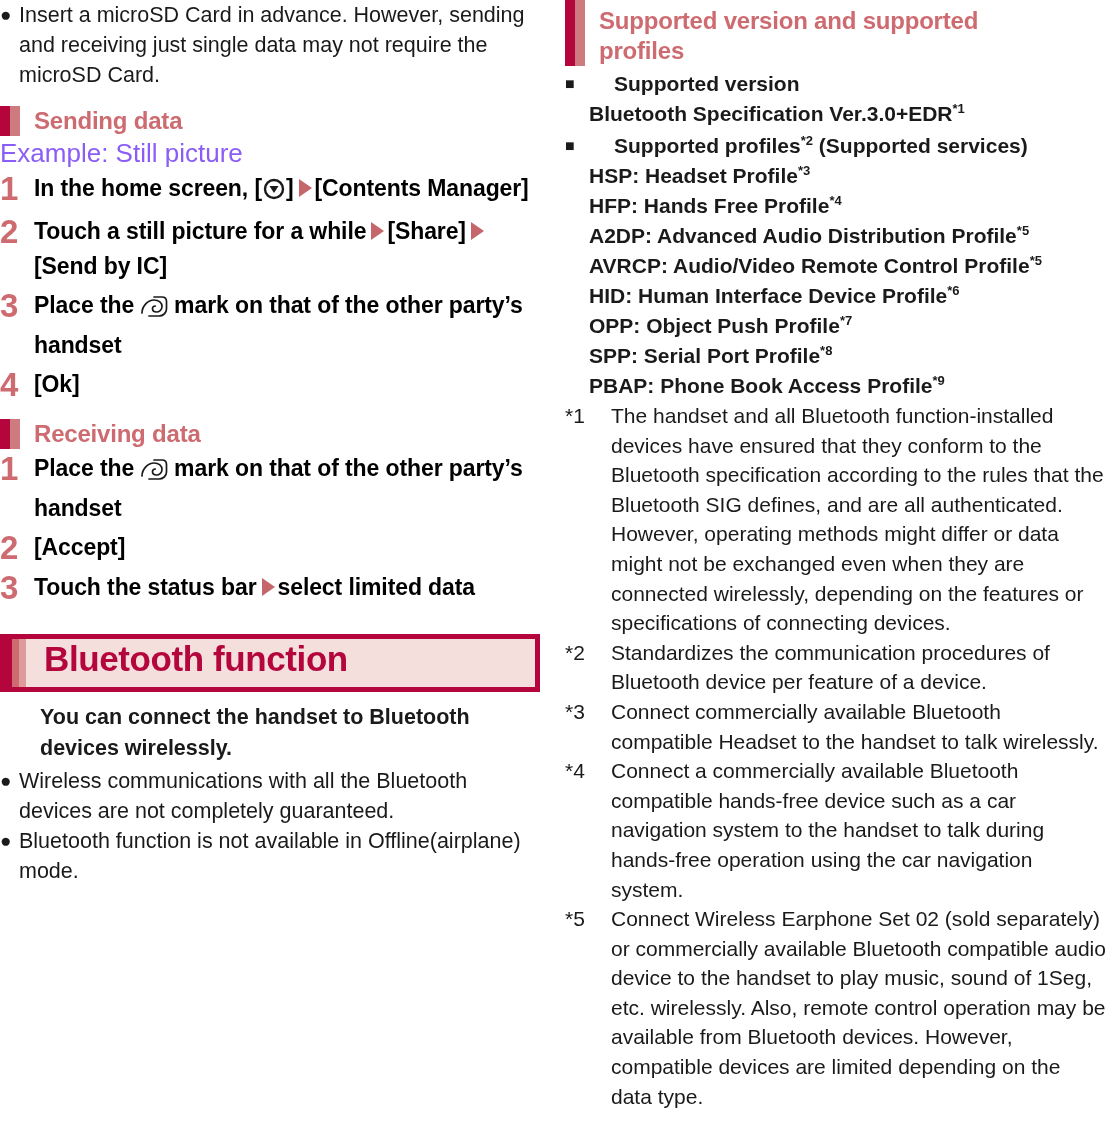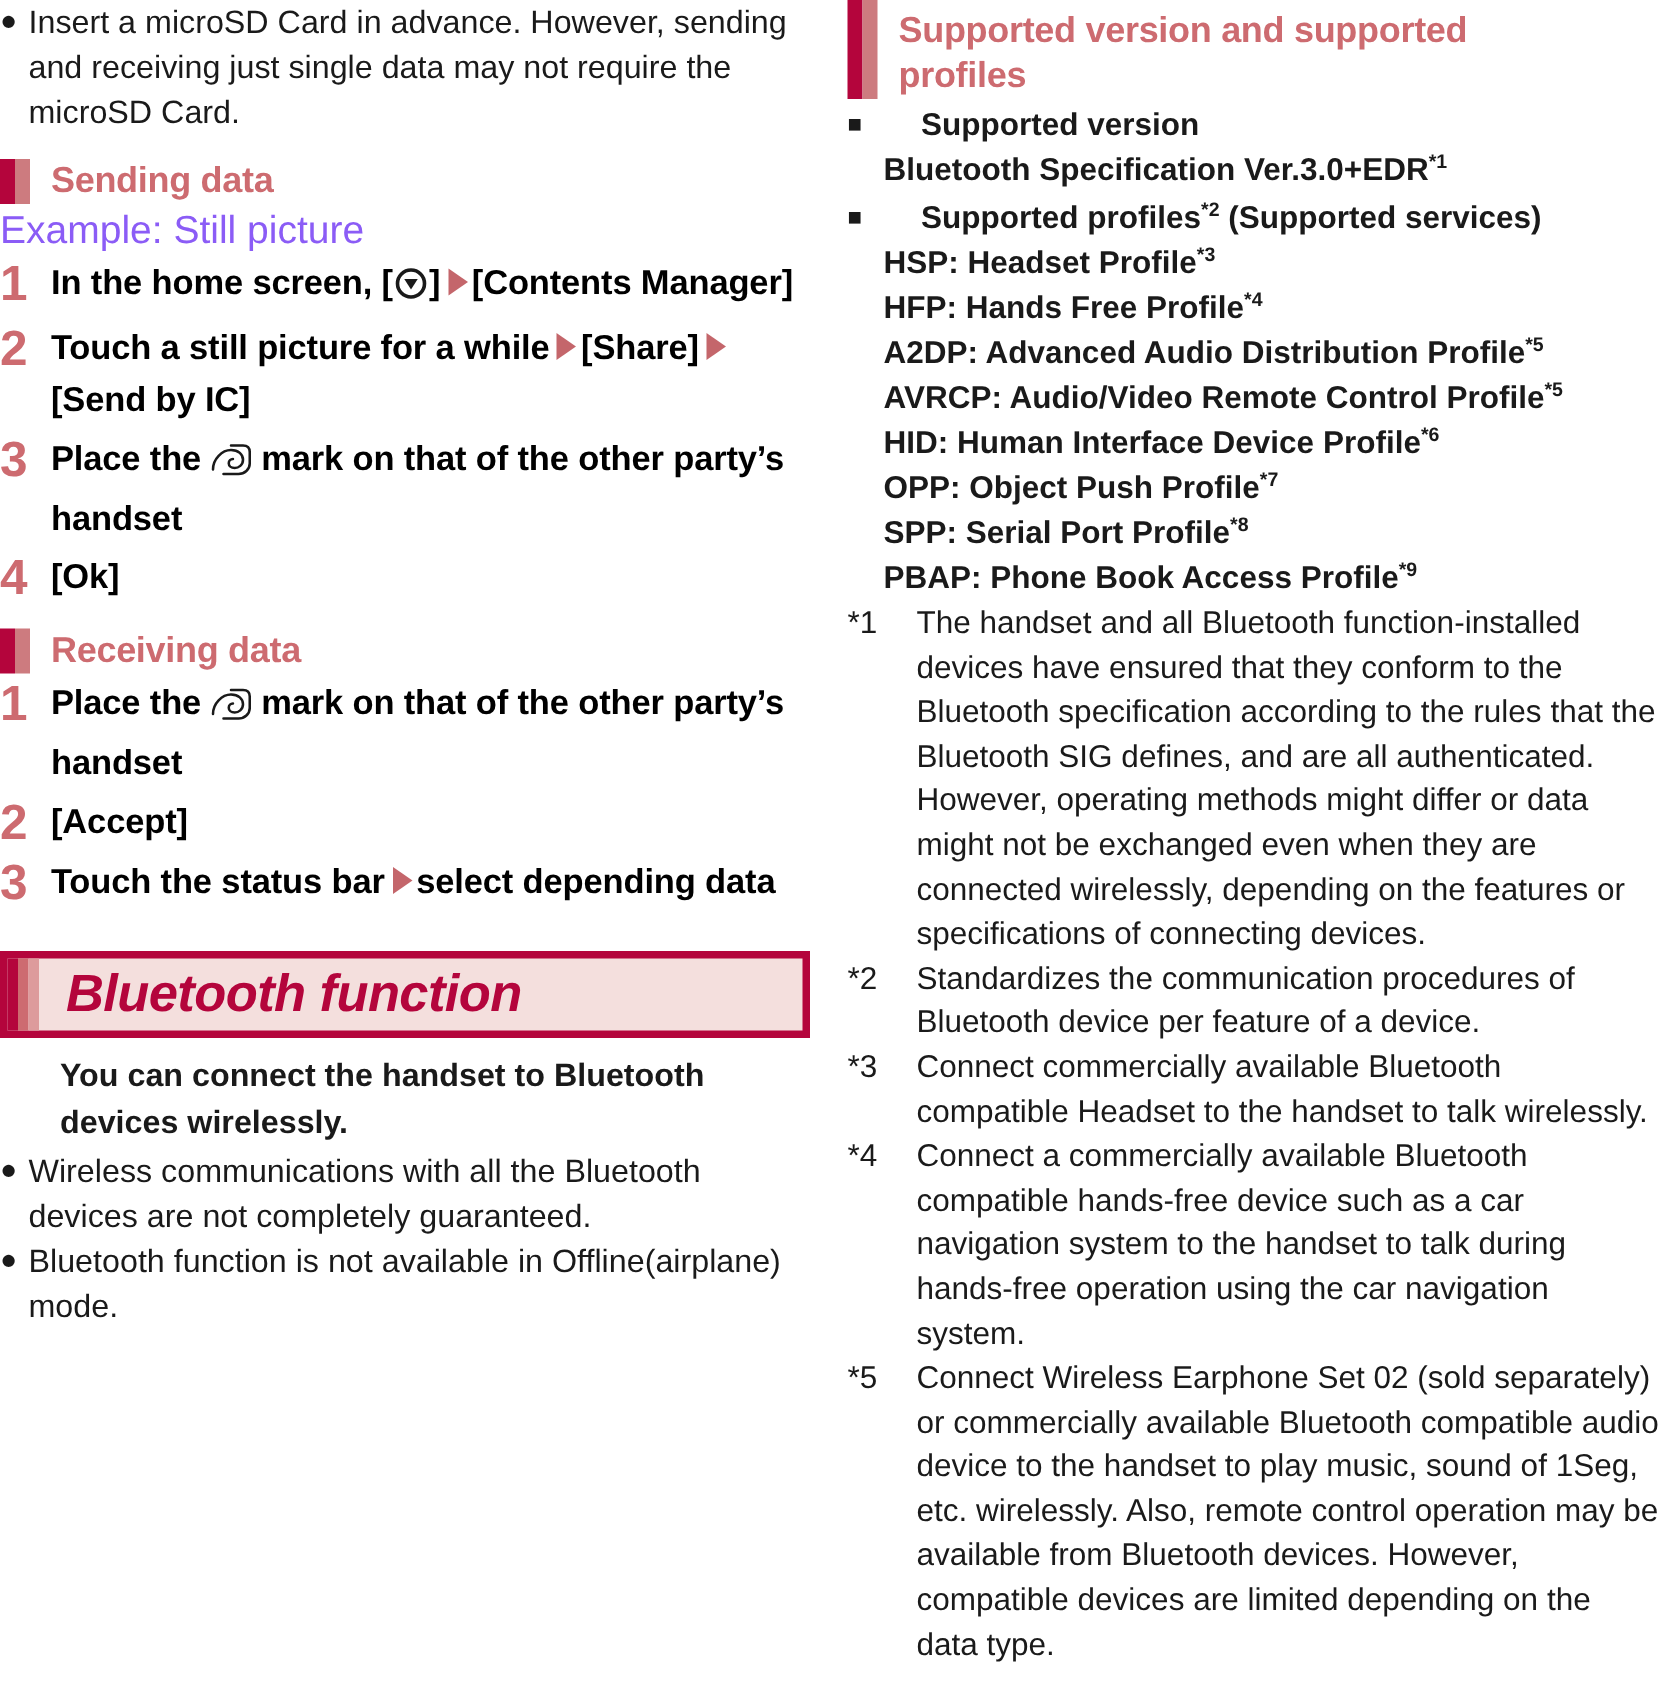--- a/index.html
+++ b/index.html
@@ -131,23 +131,22 @@
 
   
   .banner {
     box-sizing: border-box;
     margin: 28px 0 10px 0;
     width: 540px;
     border: 5px solid #b4053c;
     background: #f4dfdd;
     height: 58px;
     display: flex;
-    align-items: center;
+    align-items: flex-start;
     position: relative;
-    font-style: italic;
   }
   .banner-bars {
     display: flex;
     align-self: stretch;
     flex: 0 0 auto;
   }
   .banner-bars i { display: block; width: 7px; }
   .banner-bars i.b1 { background: #b4053c; }
   .banner-bars i.b2 { background: #cd6b70; }
   .banner-bars i.b3 { background: #dd9b9c; }
@@ -292,21 +291,21 @@
     </div>
 
     <div class="step">
       <span class="step-num">2</span>
       <span class="step-body">[Accept]</span>
     </div>
 
     <div class="step">
       <span class="step-num">3</span>
       <span class="step-body">
-        <span>Touch the status bar</span><span class="arrow"></span><span>select depending data</span>
+        <span>Touch the status bar</span><span class="arrow"></span><span>select limited data</span>
       </span>
     </div>
 
     <div class="banner">
       <span class="banner-bars">
         <i class="b1"></i>
           <i class="b2"></i>
           <i class="b3"></i>
       </span>
       <span class="banner-title">Bluetooth function</span>

